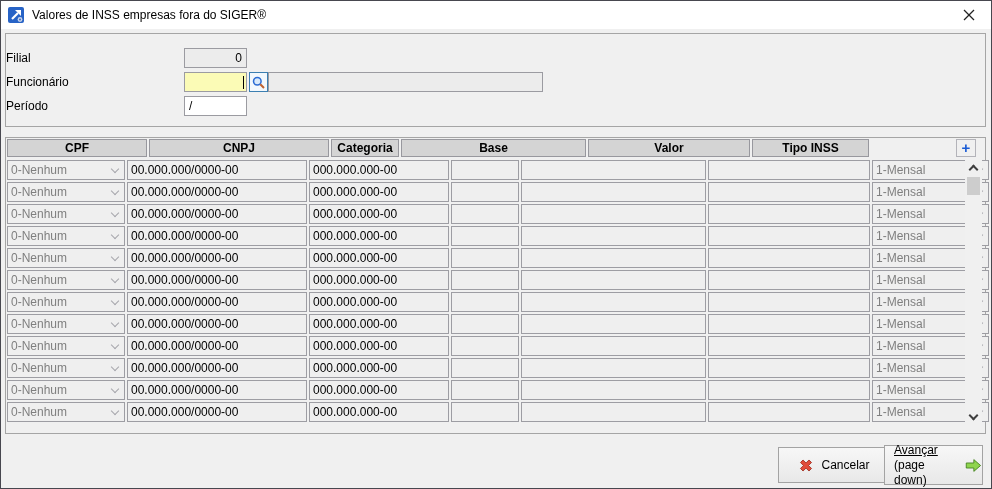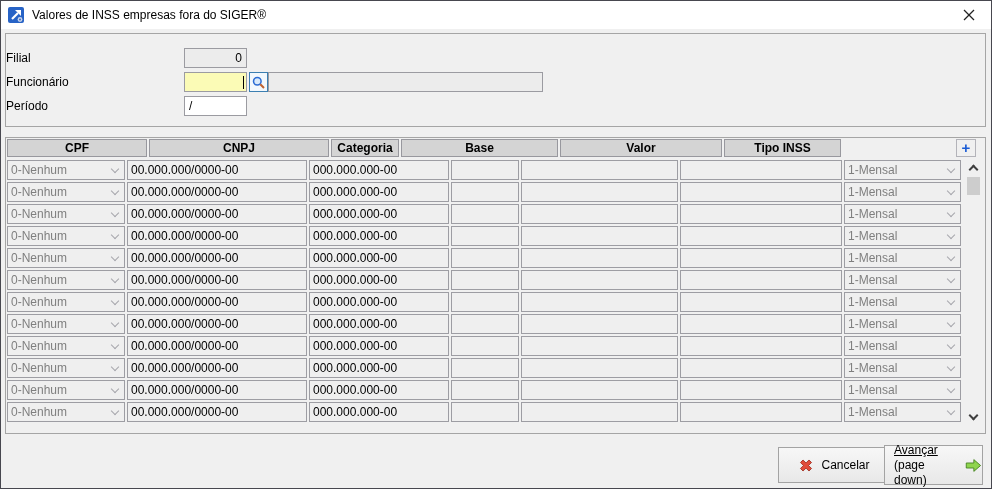--- a/index.html
+++ b/index.html
@@ -21,21 +21,21 @@
   .li { text-align: left; padding-left: 4px; }
   .yellow-field { background: #fbfbb6; }
   .white-field { background: #ffffff; }
   .caret { position: absolute; right: 2px; top: 3px; width: 1px; height: 13px; background: #000; }
   .search-btn { position: absolute; left: 243px; top: 38px; width: 19px; height: 20px; border: 1px solid #3c7fb1; background: #f2f8fd; display: flex; align-items: center; justify-content: center; }
   
   .grid-panel { position: absolute; left: 4px; top: 136px; width: 981px; height: 297px; border: 1px solid #a5a5a5; background: #f0f0f0; }
   .grid-header { position: absolute; left: 1px; top: 1px; display: flex; gap: 2px; }
   .hcell { height: 18px; border: 1px solid #98989e; background: #d4d4d4; font-size: 12px; font-weight: bold; color: #000; text-align: center; line-height: 16px; }
   .c1 { width: 118px; } .c2 { width: 180px; } .c3 { width: 140px; }
-  .c4 { width: 68px; }  .c5 { width: 157px; } .c6 { width: 162px; } .c7 { width: 117px; }
+  .c4 { width: 68px; }  .c5 { width: 185px; } .c6 { width: 162px; } .c7 { width: 117px; }
   .plus-btn { position: absolute; left: 950px; top: 1px; width: 20px; height: 18px; border: 1px solid #b3b3b9; background: #f0f0f0; color: #1b5cd5; font-size: 15px; font-weight: bold; line-height: 15px; text-align: center; }
   .grid-rows { position: absolute; left: 1px; top: 22px; }
   .grid-row { display: flex; gap: 2px; margin-bottom: 2px; height: 20px; }
   .cell { border: 1px solid #9d9da3; background: #efefef; font-size: 12px; line-height: 18px; color: #000; padding-left: 3px; overflow: hidden; white-space: nowrap; }
   .sel { display: flex; align-items: center; justify-content: space-between; color: #7f7f7f; }
   .sel .chev-sm { margin-right: 6px; }
   .chev-sm { display: inline-block; width: 6px; height: 6px; border-right: 1.5px solid #a6a6ac; border-bottom: 1.5px solid #a6a6ac; transform: rotate(45deg); margin-top: -3px; flex: 0 0 auto; }
   
   .vscroll { position: absolute; left: 959px; top: 22px; width: 17px; height: 264px; background: #f0f0f0; }
   .scroll-up, .scroll-down { position: absolute; left: 0; width: 17px; height: 15px; display: flex; align-items: center; justify-content: center; }

